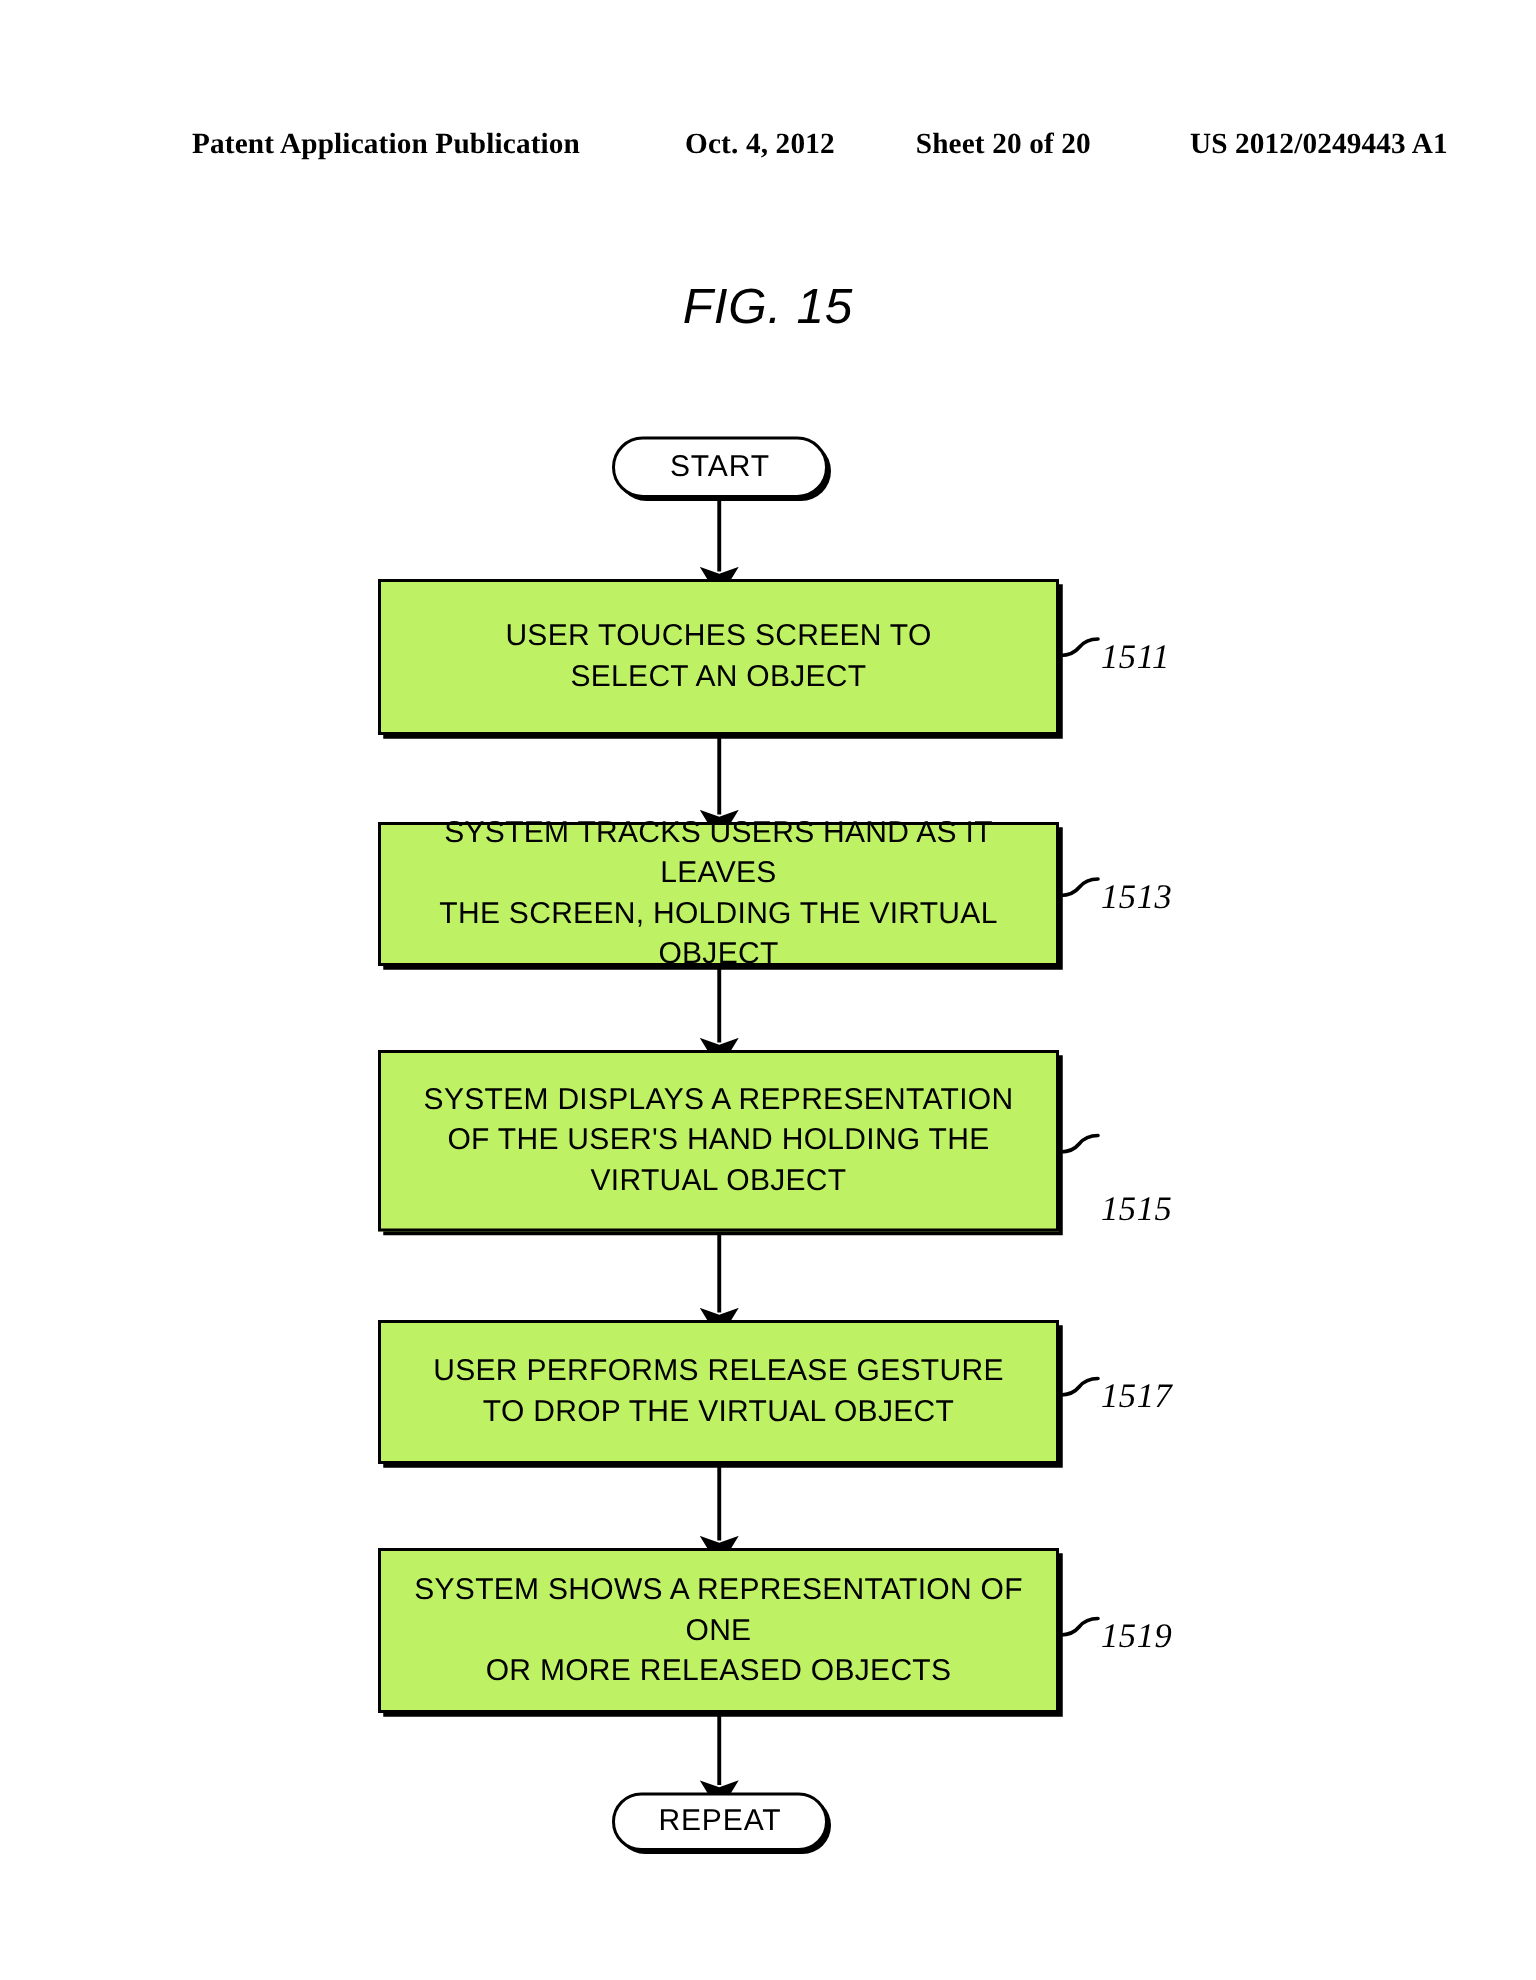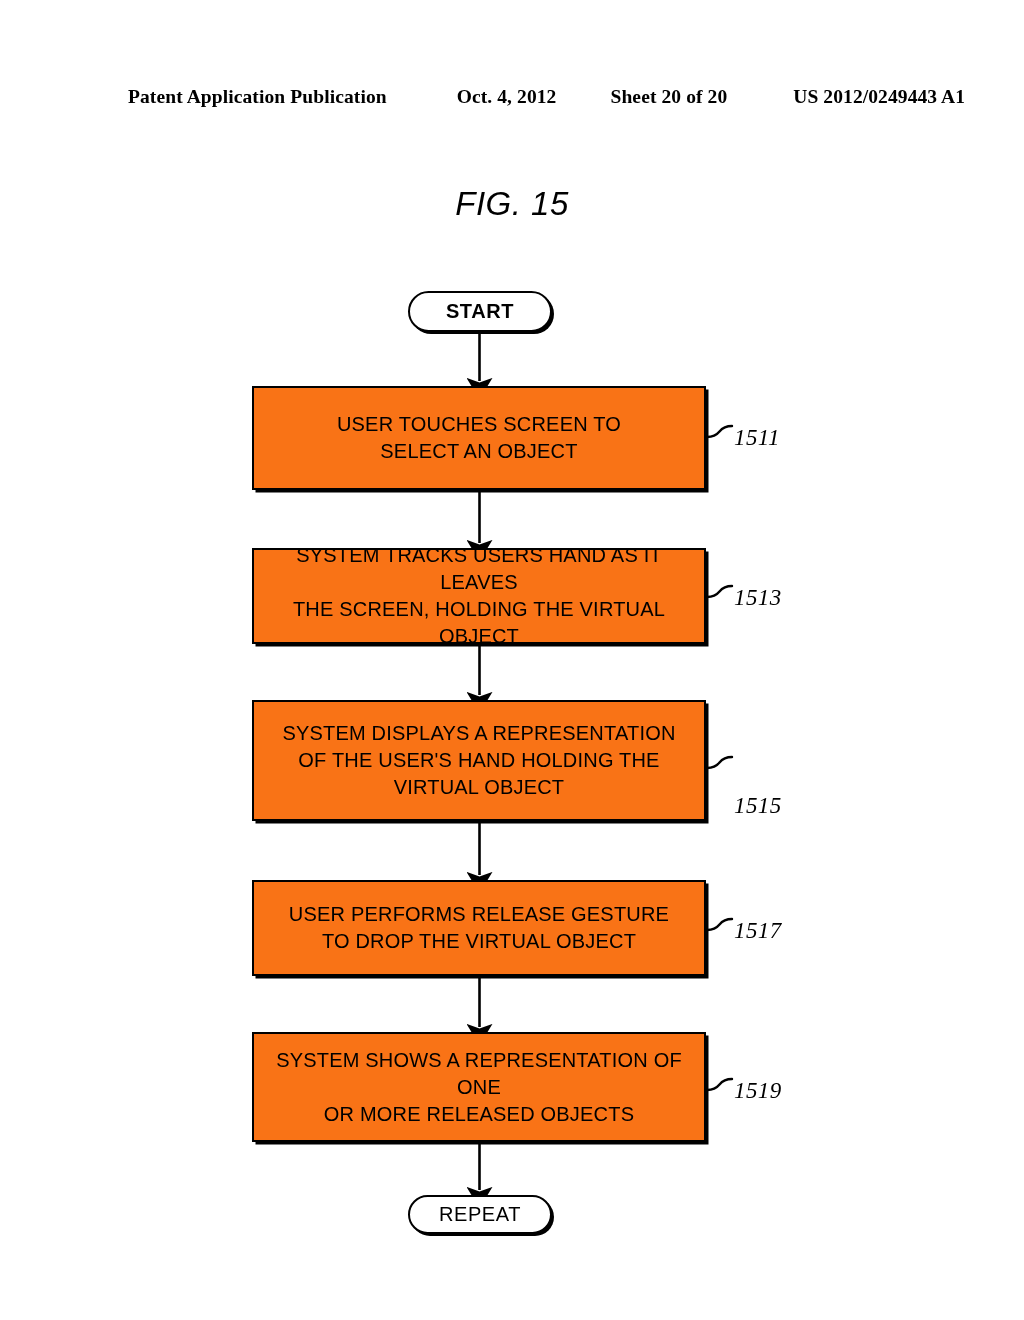--- a/index.html
+++ b/index.html
@@ -82,21 +82,21 @@
     font-size: 20px;
     letter-spacing: 0.6px;
     box-shadow: 2.5px 2.5px 0 -0.5px #000;
   }
 
   
   .process {
     position: absolute;
     box-sizing: border-box;
     border: 2.5px solid #000;
-    background: #f97316;
+    background: #bef264;
     display: flex;
     align-items: center;
     justify-content: center;
     text-align: center;
     font-size: 20px;
     line-height: 1.35;
     letter-spacing: 0.2px;
     box-shadow: 3px 3px 0 -0.5px #000;
   }
   .process .box-text {
@@ -146,21 +146,21 @@
 
     <g stroke="#000" stroke-width="2.4" fill="none" stroke-linecap="round">
       <path d="M707,437 q8,0 12.5,-5.5 q4.5,-5.5 12.5,-5.5"></path>
       <path d="M707,597 q8,0 12.5,-5.5 q4.5,-5.5 12.5,-5.5"></path>
       <path d="M707,768 q8,0 12.5,-5.5 q4.5,-5.5 12.5,-5.5"></path>
       <path d="M707,930 q8,0 12.5,-5.5 q4.5,-5.5 12.5,-5.5"></path>
       <path d="M707,1090 q8,0 12.5,-5.5 q4.5,-5.5 12.5,-5.5"></path>
     </g>
   </svg>
 
-  <div class="terminal" style="left:408px; top:291px; width:144px; height:41px;font-weight:bold;">
+  <div class="terminal" style="left:408px; top:291px; width:144px; height:41px;">
     <span>START</span>
   </div>
 
   <div class="process" style="left:252px; top:386px; width:454px; height:104px;">
     <span class="box-text">USER TOUCHES SCREEN TO
 SELECT AN OBJECT</span>
   </div>
   <div class="ref-num" style="left:734px; top:425px;">1511</div>
 
   <div class="process" style="left:252px; top:548px; width:454px; height:96px;">

